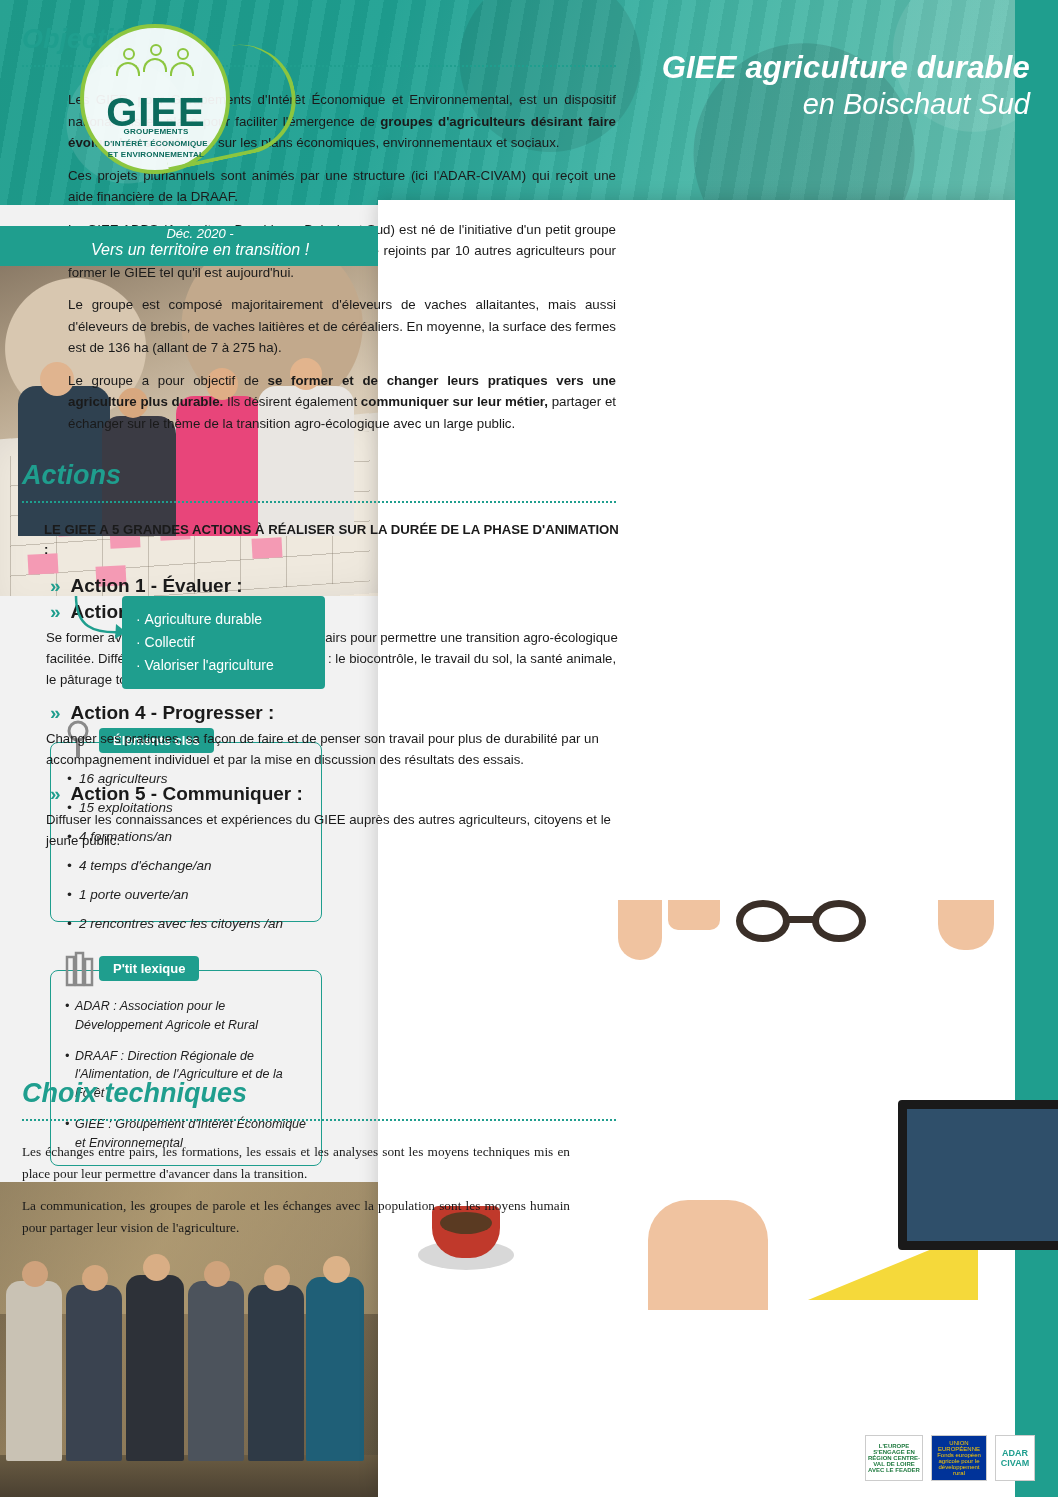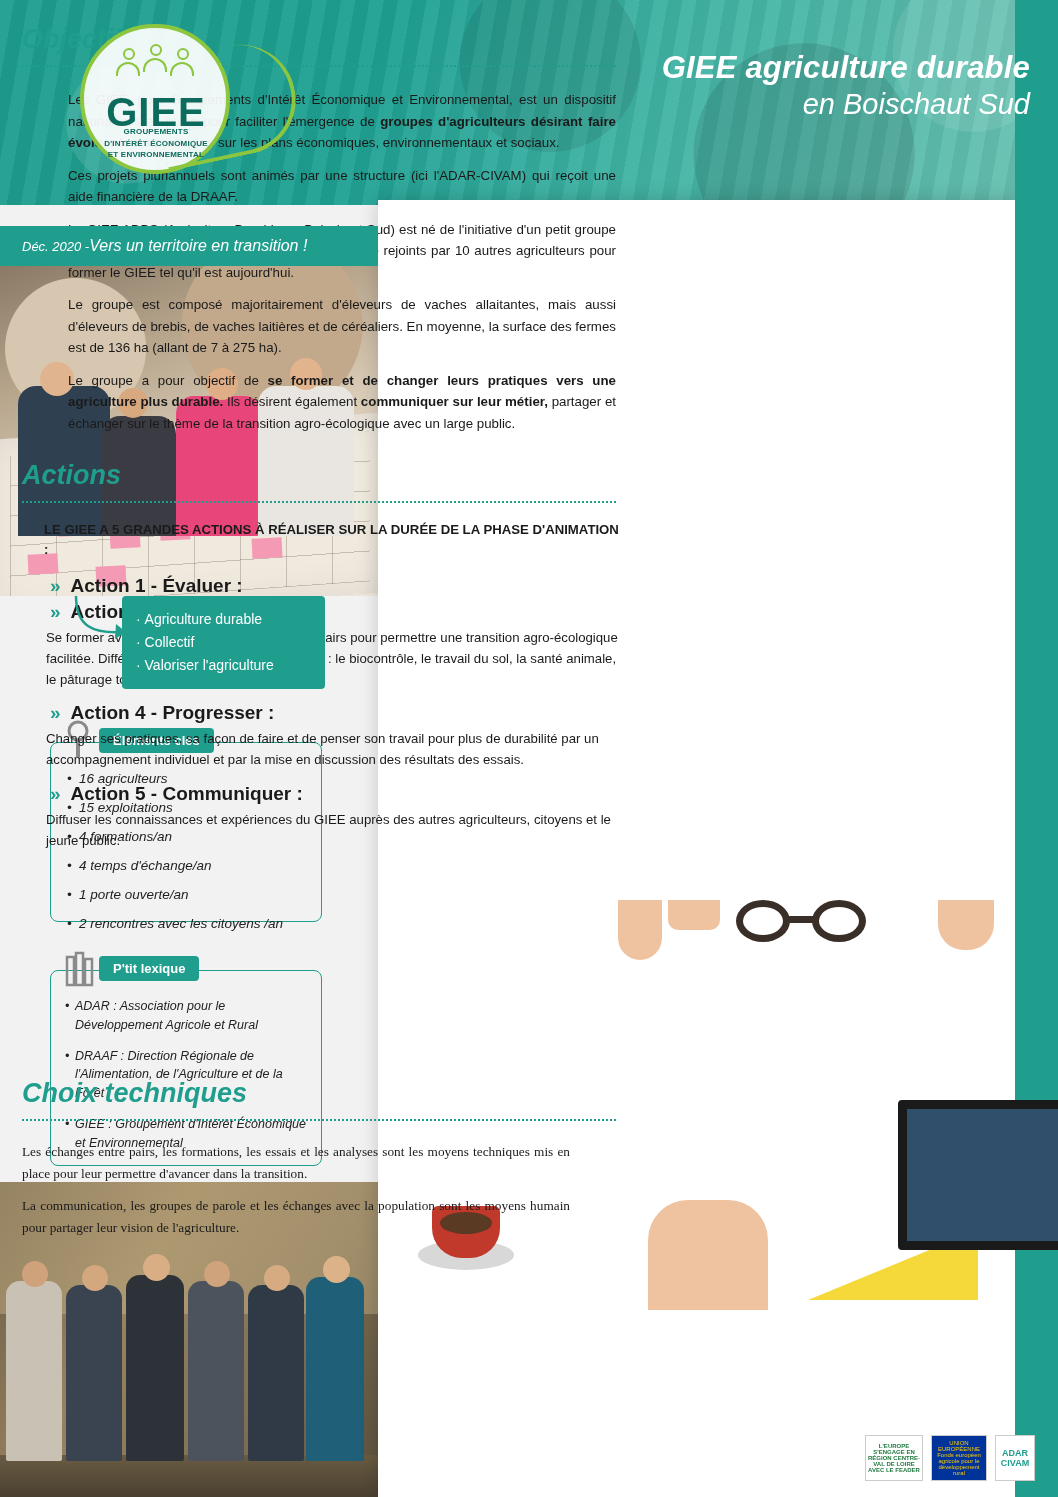--- a/index.html
+++ b/index.html
@@ -63,21 +63,21 @@
   .logo .ppl .body { width:24px; height:14px; border:2.5px solid #8cc63f; border-bottom:none; border-radius:12px 12px 0 0; margin-top:2px; }
   .logo .ppl.p1 { left:0; top:4px; }
   .logo .ppl.p2 { left:27px; top:0; }
   .logo .ppl.p3 { left:54px; top:4px; }
 
   
   .left-col { position:absolute; left:0; top:205px; width:378px; height:1292px; background:#f2f2f2; }
 
   .date-bar {
     position:absolute; left:0; top:226px; width:378px; height:40px;
-    background:#1f9e8e; color:#fff; display:flex; align-items:center; padding-left:22px; z-index:5;
+    background:#1f9e8e; color:#fff; display:flex; align-items:center; padding-left:22px; z-index:5;flex-direction:column;
   }
   .date-bar .d1 { font-style:italic; font-size:13px; }
   .date-bar .d2 { font-size:16px; font-style:italic; }
 
   .photo1 {
     position:absolute; left:0; top:266px; width:378px; height:330px;
     background:
       radial-gradient(circle at 20% 25%, #d8c7b0 0 70px, transparent 71px),
       radial-gradient(circle at 72% 18%, #c2a98c 0 90px, transparent 91px),
       linear-gradient(160deg,#8a7a66 0%, #b7a58c 28%, #d9cbb6 55%, #efe7da 100%);

